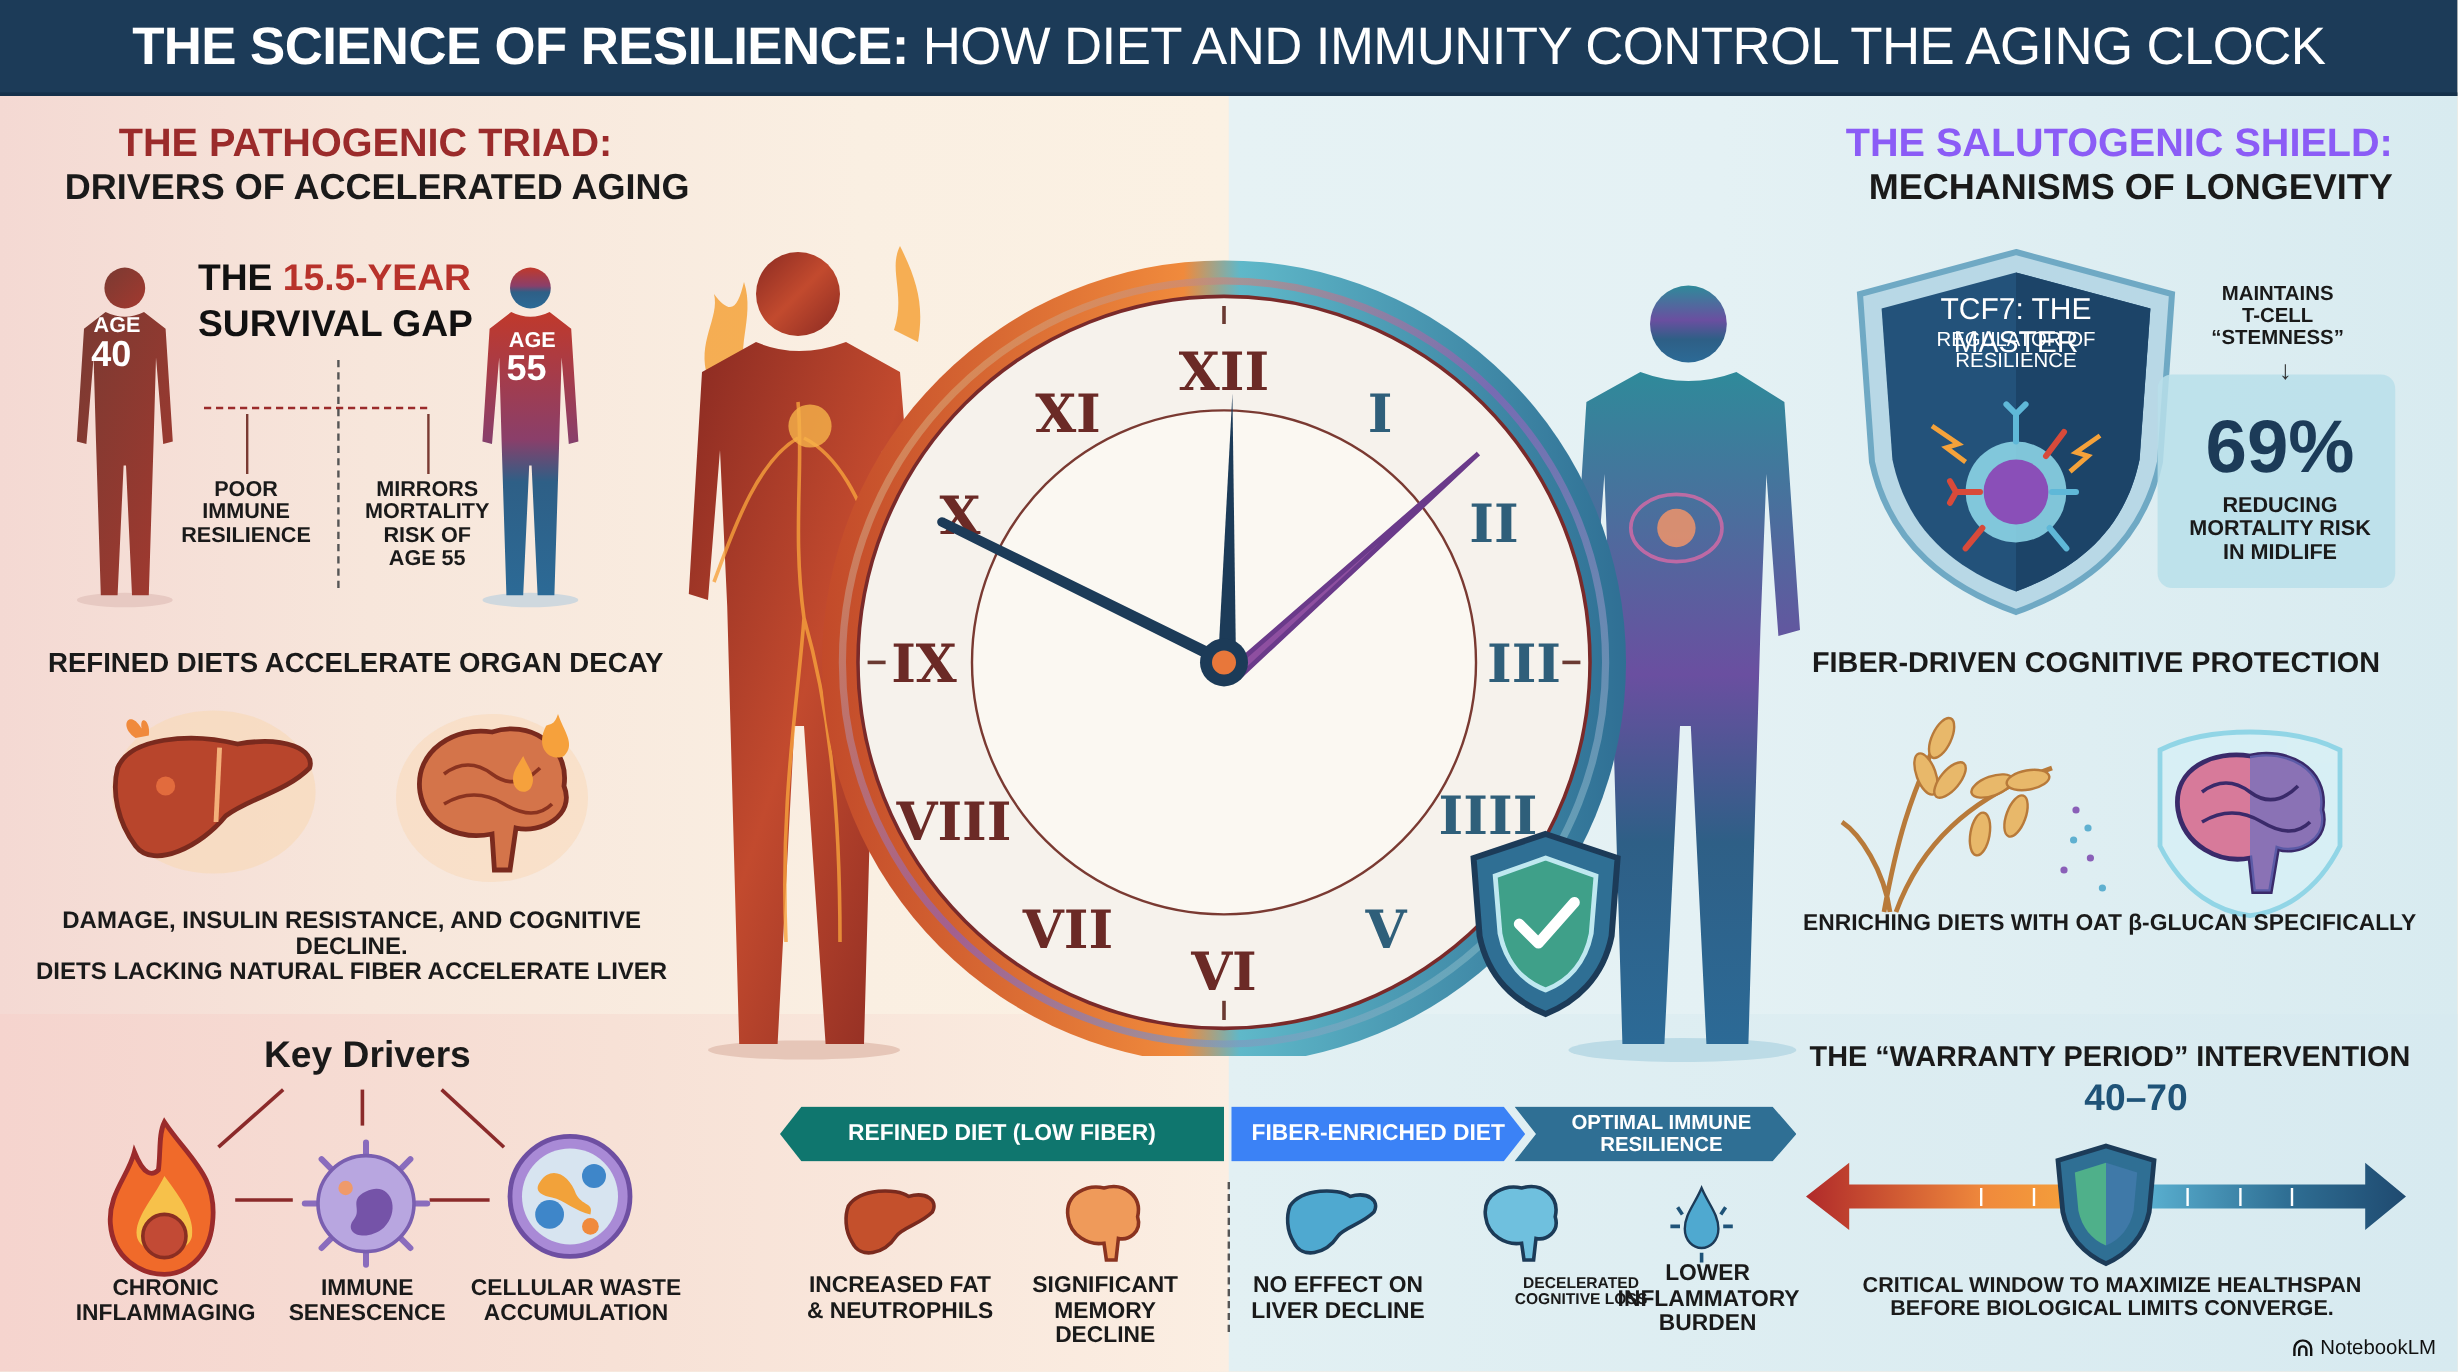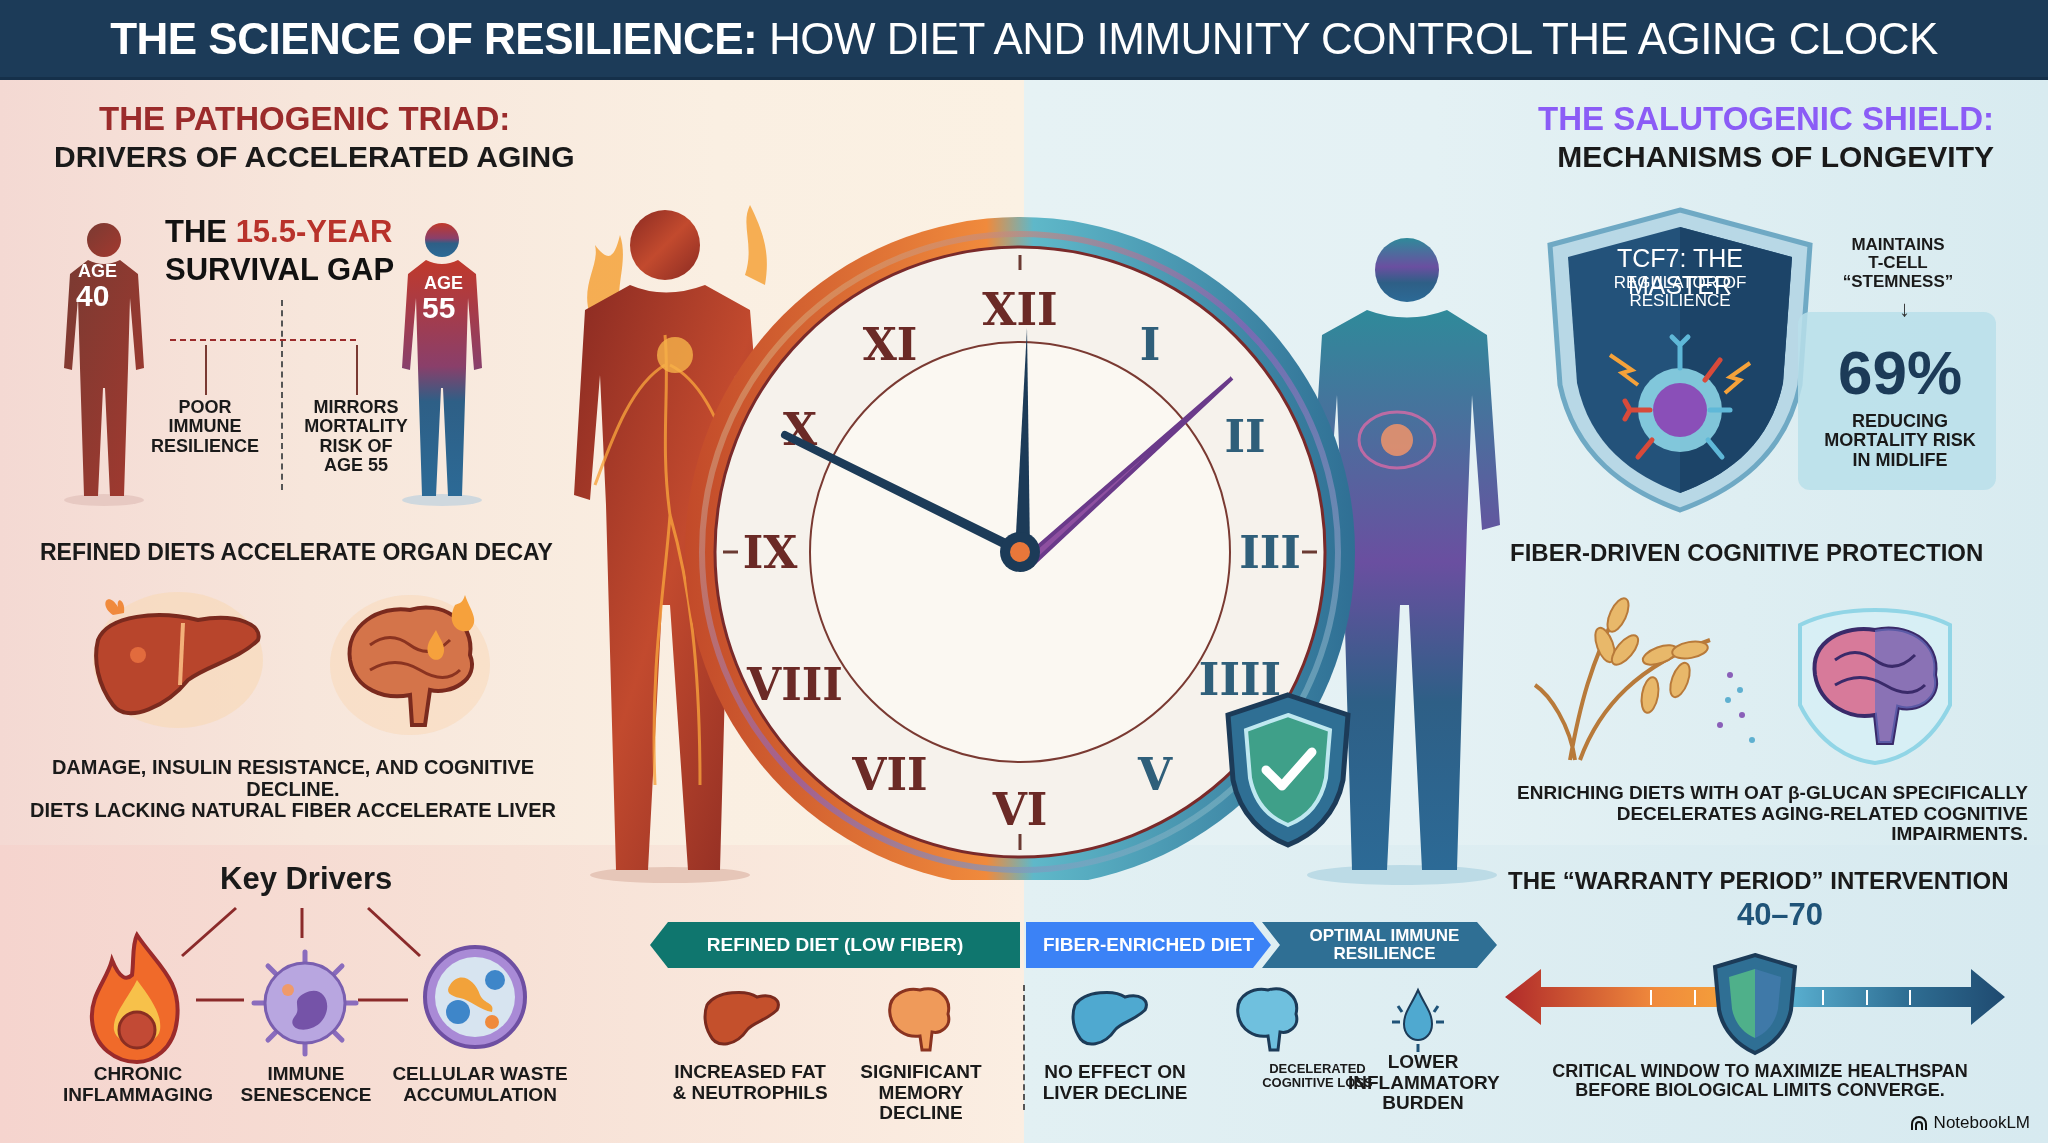--- a/index.html
+++ b/index.html
@@ -353,23 +353,22 @@
   </svg>
 </div>
 <div class="abs" style="left:1780px; top:595px;">
   <svg width="190" height="170" viewBox="0 0 190 170">
     <path d="M20 30 C60 10 130 10 170 30 L170 110 C150 150 120 165 95 168 C70 165 40 150 20 110 Z" fill="#d7f0f6" stroke="#7fd0e4" stroke-width="4" opacity="0.8"></path>
     <path d="M35 80 C30 45 65 30 95 35 C125 28 160 45 155 80 C162 105 135 118 118 112 L112 148 L98 148 L95 120 C70 125 40 110 35 80 Z" fill="#d77a9a" stroke="#3a2a6a" stroke-width="4"></path>
     <path d="M95 35 C125 28 160 45 155 80 C162 105 135 118 118 112 L112 148 L98 148 L95 120 Z" fill="#6a6fc0" opacity="0.7"></path>
     <path d="M55 65 Q75 50 95 65 T135 60 M55 90 Q80 75 105 90 T145 90" stroke="#3a2a6a" stroke-width="3" fill="none"></path>
   </svg>
 </div>
-<div class="abs label" style="left:1488px; top:783px; width:540px; font-size:19px;text-align:right;">
+<div class="abs label" style="left:1488px; top:760px; width:540px; font-size:19px;">
   <div>ENRICHING DIETS WITH OAT β-GLUCAN SPECIFICALLY</div>
-  <div>DECELERATES AGING-RELATED COGNITIVE IMPAIRMENTS.</div>
 </div>
 
 <div class="abs label" style="left:1508px; top:868px; font-size:24px; white-space:nowrap;">THE “WARRANTY PERIOD” INTERVENTION</div>
 <div class="abs label" style="left:1700px; top:898px; width:160px; font-size:31px; color:#1f5378;">40–70</div>
 <div class="abs" style="left:1505px; top:945px;">
   <svg width="500" height="120" viewBox="0 0 500 120">
     <defs>
       <linearGradient id="arr" x1="0" y1="0" x2="1" y2="0">
         <stop offset="0" stop-color="#b02a2a"></stop>
           <stop offset="0.3" stop-color="#f08a3c"></stop>

